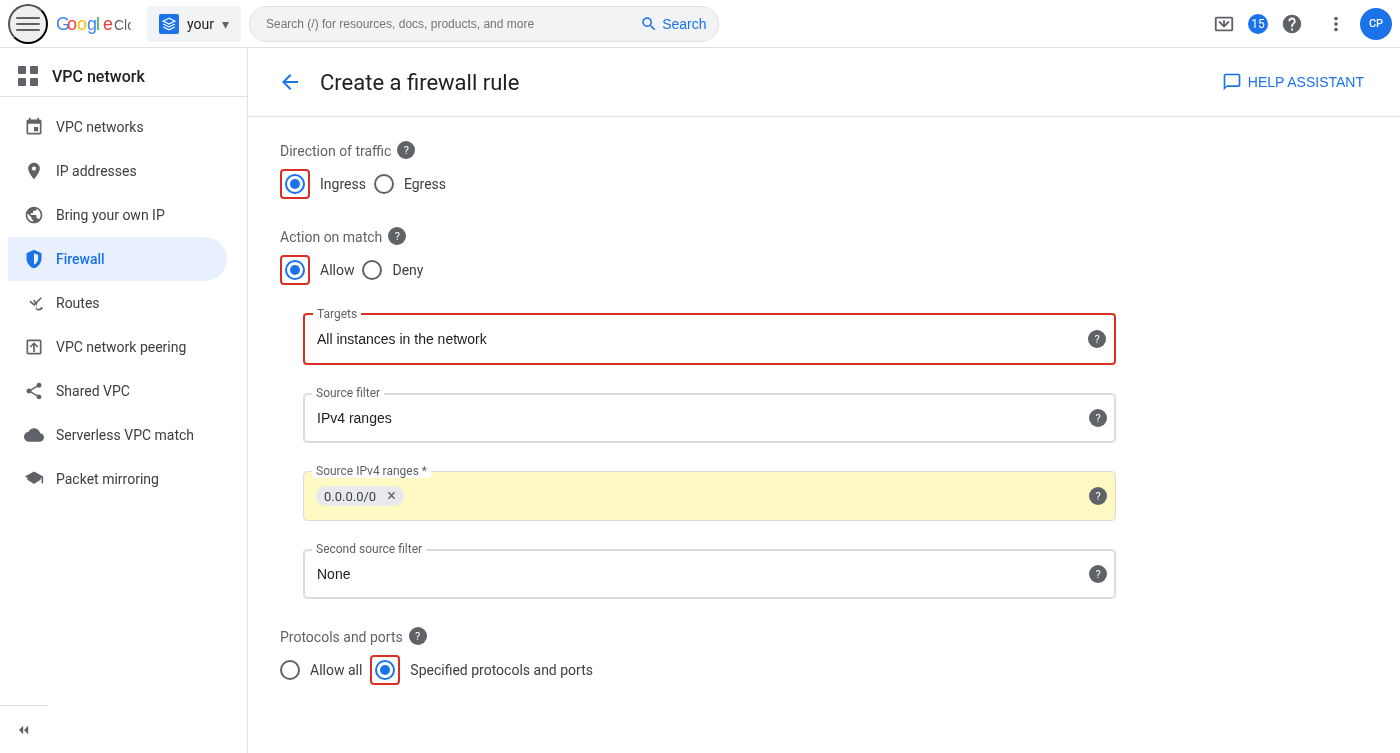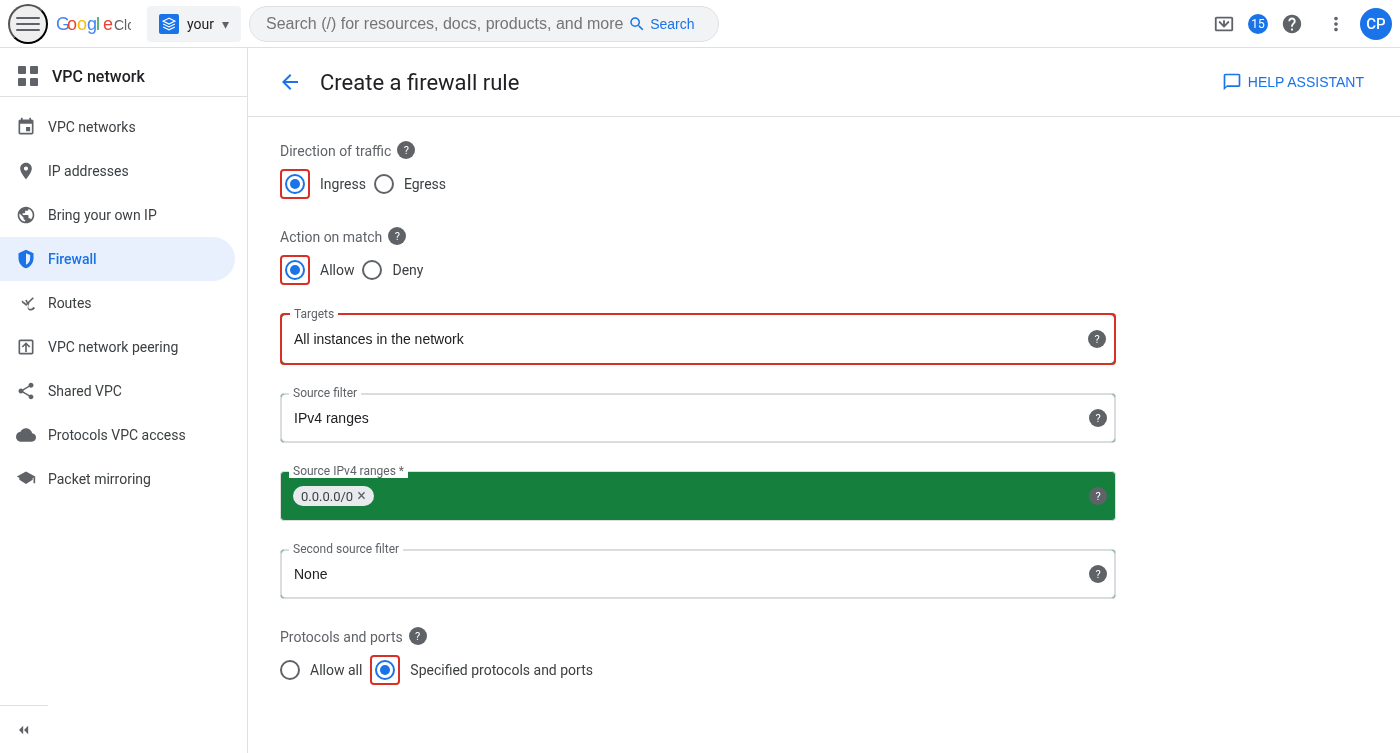--- a/index.html
+++ b/index.html
@@ -8,36 +8,36 @@
     
     .topbar { height: 48px; background: #fff; border-bottom: 1px solid #e0e0e0; display: flex; align-items: center; padding: 0 8px; gap: 8px; flex-shrink: 0; z-index: 10; }
     .topbar-menu-icon { width: 40px; height: 40px; display: flex; align-items: center; justify-content: center; cursor: pointer; border-radius: 50%; }
     .topbar-logo { display: flex; align-items: center; gap: 6px; margin-right: 8px; }
     .topbar-project { display: flex; align-items: center; background: #f1f3f4; border-radius: 4px; padding: 4px 12px; gap: 8px; cursor: pointer; height: 36px; }
     .topbar-project-icon { width: 20px; height: 20px; background: #1a73e8; border-radius: 2px; display: flex; align-items: center; justify-content: center; }
     .topbar-project-icon svg { fill: white; }
     .topbar-project-name { font-size: 14px; color: #202124; }
     .topbar-project-arrow { color: #5f6368; }
     .topbar-search { flex: 1; max-width: 720px; position: relative; }
-    .topbar-search input { width: 100%; height: 36px; border: 1px solid #dfe1e5; border-radius: 24px; padding: 0 48px 0 16px; font-size: 16px; outline: none; background: #f1f3f4; color: #202124; }
-    .topbar-search-btn { position: absolute; right: 16px; top: 50%; transform: translateY(-50%); background: none; border: none; cursor: pointer; display: flex; align-items: center; gap: 4px; color: #1a73e8; font-size: 14px; padding: 4px 8px; }
+    .topbar-search input { width: 100%; height: 36px; border: 1px solid #dfe1e5; border-radius: 24px; padding: 0 48px 0 16px; font-size: 12px; outline: none; background: #f1f3f4; color: #202124; }
+    .topbar-search-btn { position: absolute; right: 4px; top: 50%; transform: translateY(-50%); background: none; border: none; cursor: pointer; display: flex; align-items: center; gap: 4px; color: #1a73e8; font-size: 14px; padding: 4px 8px; }
     .topbar-spacer { flex: 1; }
     .topbar-icons { display: flex; align-items: center; gap: 4px; }
     .topbar-icon-btn { width: 40px; height: 40px; border-radius: 50%; display: flex; align-items: center; justify-content: center; cursor: pointer; background: none; border: none; color: #5f6368; }
-    .topbar-avatar { width: 32px; height: 32px; border-radius: 50%; background: #1a73e8; color: white; display: flex; align-items: center; justify-content: center; font-size: 15px; font-weight: 500; cursor: pointer; }
+    .topbar-avatar { width: 32px; height: 32px; border-radius: 50%; background: #1a73e8; color: white; display: flex; align-items: center; justify-content: center; font-size: 11px; font-weight: 500; cursor: pointer; }
     .topbar-badge { background: #1a73e8; color: white; border-radius: 50%; width: 20px; height: 20px; font-size: 12px; display: flex; align-items: center; justify-content: center; }
 
     
     .main-layout { display: flex; flex: 1; overflow: hidden; }
 
     
     .sidebar { width: 248px; background: #fff; border-right: 1px solid #e0e0e0; flex-shrink: 0; overflow-y: auto; display: flex; flex-direction: column; }
     .sidebar-header { padding: 16px 16px 8px; display: flex; align-items: center; gap: 12px; border-bottom: 1px solid #e0e0e0; }
     .sidebar-header-title { font-size: 16px; font-weight: 500; color: #202124; }
-    .sidebar-items { padding: 8px 0; text-align: center; }
+    .sidebar-items { padding: 8px 8px; text-align: center; }
     .sidebar-item { display: flex; align-items: center; gap: 12px; padding: 0 16px; height: 44px; cursor: pointer; border-radius: 0 24px 24px 0; margin-right: 12px; color: #3c4043; text-decoration: none; font-size: 14px; }
     .sidebar-item.active { background: #e8f0fe; color: #1a73e8; font-weight: 500; }
     .sidebar-item-icon { width: 20px; height: 20px; flex-shrink: 0; display: flex; align-items: center; justify-content: center; color: #5f6368; }
     .sidebar-item.active .sidebar-item-icon { color: #1a73e8; }
     .sidebar-item-label { font-size: 14px; }
     .sidebar-collapse { width: 48px; height: 48px; display: flex; align-items: center; justify-content: center; cursor: pointer; color: #5f6368; margin-top: auto; border-top: 1px solid #e0e0e0; flex-shrink: 0; }
 
     
     .content { flex: 1; overflow-y: auto; background: #fff; }
     .content-header { display: flex; align-items: center; padding: 16px 24px; border-bottom: 1px solid #e0e0e0; gap: 12px; background: #fff; }
@@ -52,27 +52,27 @@
     .help-icon { width: 18px; height: 18px; border-radius: 50%; background: #5f6368; color: white; display: inline-flex; align-items: center; justify-content: center; font-size: 11px; cursor: pointer; flex-shrink: 0; }
 
     
     .radio-group { display: flex; flex-direction: row; gap: 8px; }
     .radio-option { display: flex; align-items: center; gap: 10px; cursor: pointer; }
     .radio-btn { width: 20px; height: 20px; border-radius: 50%; border: 2px solid #5f6368; display: flex; align-items: center; justify-content: center; flex-shrink: 0; }
     .radio-btn.selected { border-color: #1a73e8; }
     .radio-btn.selected::after { content: ''; width: 10px; height: 10px; border-radius: 50%; background: #1a73e8; }
     .radio-label { font-size: 14px; color: #3c4043; }
     .select-field { width: 100%; height: 48px; border: 1px solid #dadce0; border-radius: 4px; padding: 0 40px 0 12px; font-size: 14px; color: #202124; background: #fff; appearance: none; cursor: pointer; outline: none; }
-    .select-container { position: relative; border: 1px solid #dadce0; border-radius: 4px; background: #15803d; }
+    .select-container { position: relative; border: 1px solid #dadce0; border-radius: 4px; background: #fef9c3; margin-left: 23px; }
     .select-container.highlighted { border: 2px solid #d93025; }
     .select-label-float { position: absolute; top: -8px; left: 8px; background: #fff; padding: 0 4px; font-size: 12px; color: #5f6368; z-index: 1; }
     .select-icons { position: absolute; right: 8px; top: 50%; transform: translateY(-50%); display: flex; align-items: center; gap: 6px; }
 
     
-    .tag-chip { display: inline-flex; align-items: center; gap: 4px; background: #e8eaed; border-radius: 16px; padding: 2px 8px; font-size: 13px; color: #3c4043; }
+    .tag-chip { display: inline-flex; align-items: center; gap: 11px; background: #e8eaed; border-radius: 16px; padding: 2px 8px; font-size: 13px; color: #3c4043; }
     .tag-chip-remove { cursor: pointer; color: #5f6368; font-size: 16px; line-height: 1; }
 
     
     .input-with-tags { border: 1px solid #dadce0; border-radius: 4px; padding: 8px 12px; min-height: 48px; display: flex; align-items: center; gap: 8px; flex-wrap: wrap; position: relative; }
   </style>
 </head>
 <body>
 
 <div class="topbar">
   <button class="topbar-menu-icon">
@@ -209,21 +209,21 @@
         </span>
         <span class="sidebar-item-label">Shared VPC</span>
       </div>
 
       <div class="sidebar-item">
         <span class="sidebar-item-icon">
           <svg width="20" height="20" viewBox="0 0 24 24" fill="currentColor">
               <path d="M19.35 10.04C18.67 6.59 15.64 4 12 4 9.11 4 6.6 5.64 5.35 8.04 2.34 8.36 0 10.91 0 14c0 3.31 2.69 6 6 6h13c2.76 0 5-2.24 5-5 0-2.64-2.05-4.78-4.65-4.96z"></path>
             </svg>
         </span>
-        <span class="sidebar-item-label">Protocols VPC access</span>
+        <span class="sidebar-item-label">Serverless VPC match</span>
       </div>
 
       <div class="sidebar-item">
         <span class="sidebar-item-icon">
           <svg width="20" height="20" viewBox="0 0 24 24" fill="currentColor">
               <path d="M12 3L1 9l11 6 9-4.91V17h2V9L12 3zm-8 9.99L12 18l8-5.01V9.26l-8 4.36-8-4.36v-.27z"></path>
             </svg>
         </span>
         <span class="sidebar-item-label">Packet mirroring</span>
       </div>

